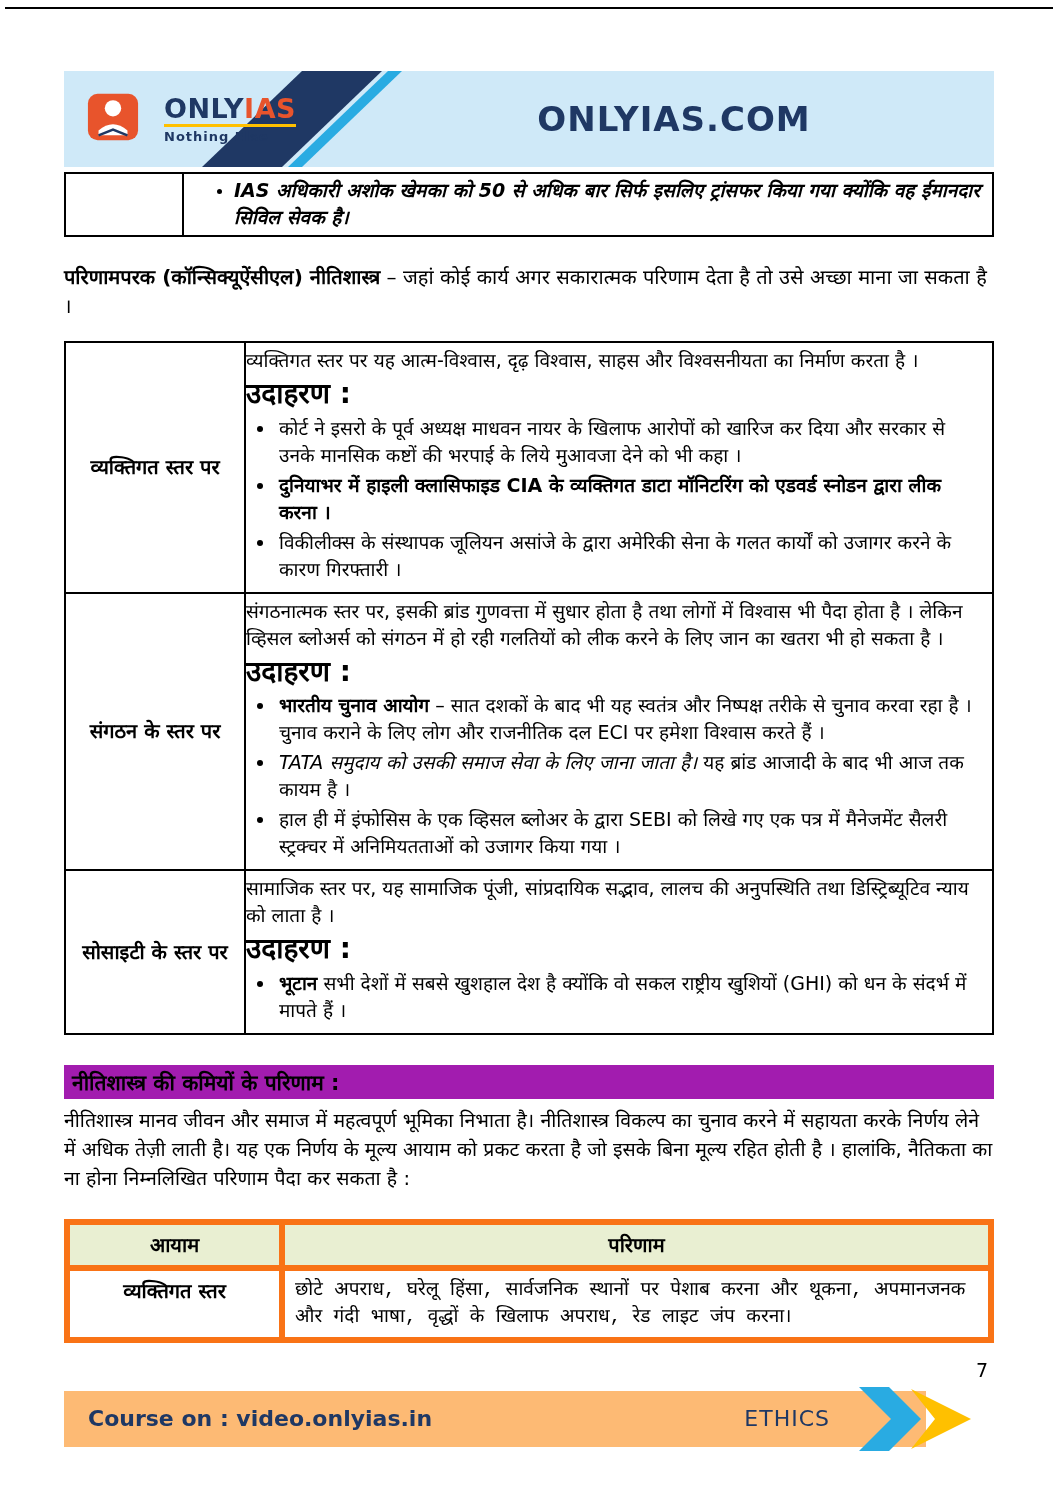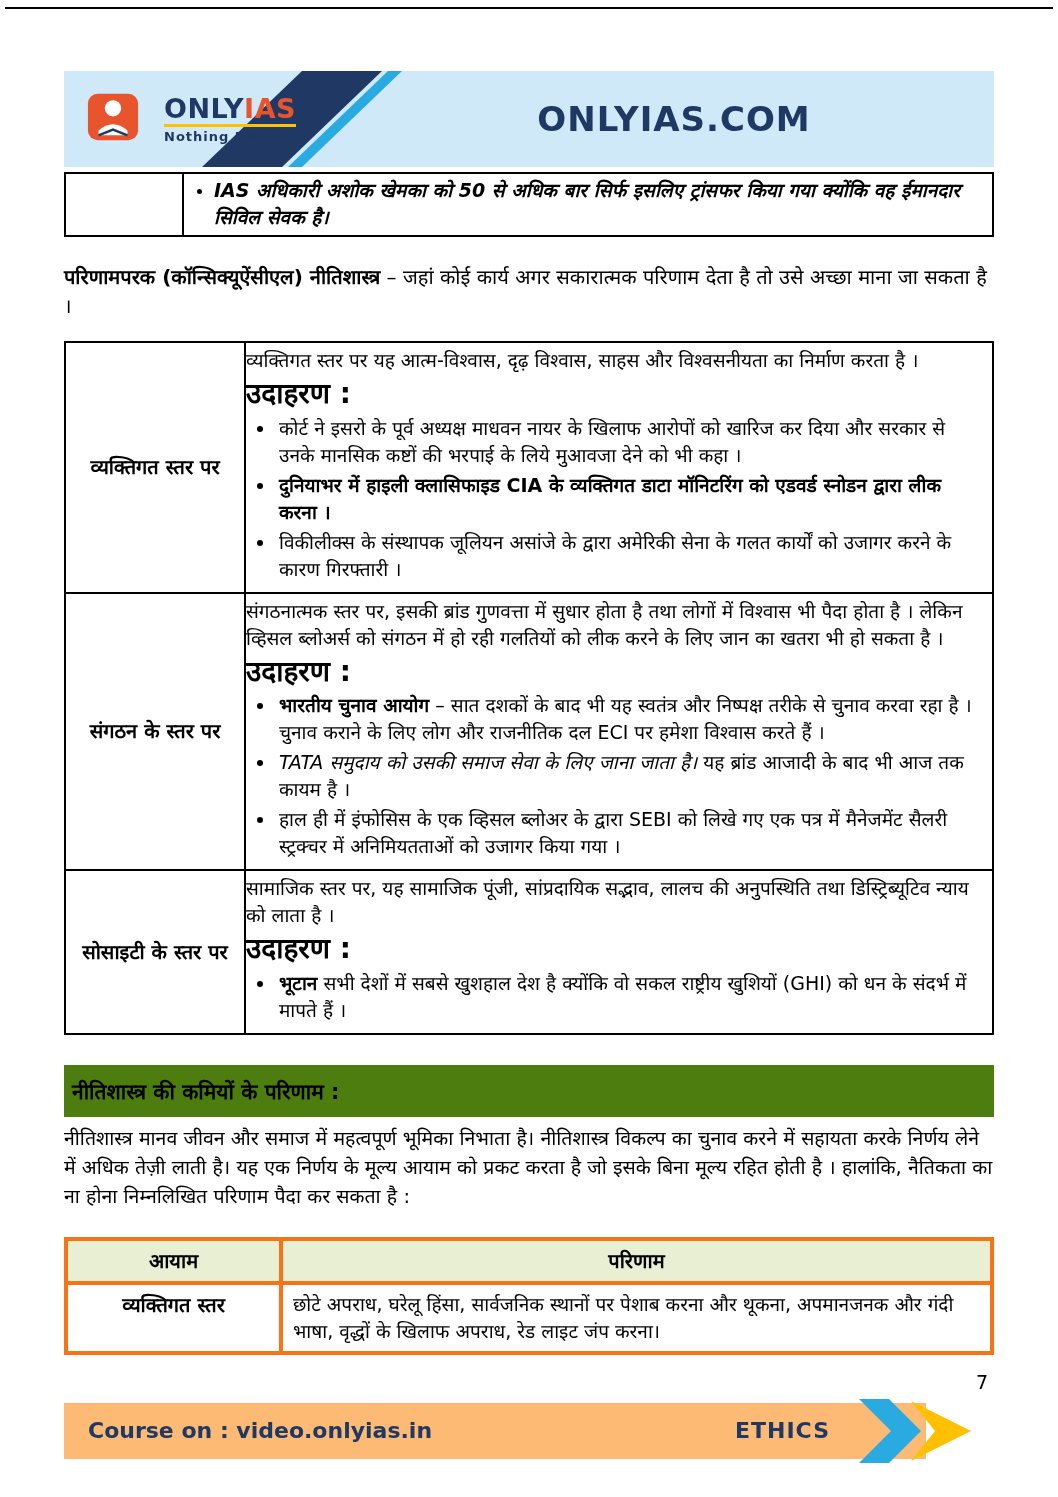--- a/index.html
+++ b/index.html
@@ -20,56 +20,56 @@
   .site-title { flex:1; text-align:center; font-size:34px; font-weight:bold; color:#1f3864; letter-spacing:1px; z-index:2; padding-left:30px; }
   .contacts { width:235px; padding-right:14px; font-size:16px; font-weight:bold; color:#1f3864; line-height:1.4; z-index:2; text-align:left; }
   .contacts .line { white-space:nowrap; }
   .contacts .ic { display:inline-block; width:18px; text-align:center; font-size:14px; }
   .email { color:#00a651; text-decoration:underline; }
 
   
   .frag-table { width:930px; margin:5px 64px 0 64px; border-collapse:collapse; }
   .frag-table td { border:2px solid #000; vertical-align:top; }
   .frag-left { width:118px; }
-  .frag-right { padding:3px 10px 5px 0; }
+  .frag-right { padding:3px 10px 5px 20px; }
   .frag-right ul { margin-left:30px; }
   .frag-text { font-style:italic; font-weight:bold; font-size:19px; line-height:1.4; }
 
   
   .intro { margin:26px 64px 0 64px; font-size:20px; line-height:1.45; }
   .b { font-weight:bold; }
   .i { font-style:italic; }
 
   
   .levels-table { width:930px; margin:20px 64px 0 64px; border-collapse:collapse; font-size:19px; }
   .levels-table td { border:2px solid #000; vertical-align:middle; }
   .label-cell { width:180px; text-align:center; font-weight:bold; font-size:20px; padding:16px; line-height:1.35; }
   .content-cell { padding:4px 10px 6px 0; vertical-align:top; line-height:1.42;margin-left:15px; }
   .content-cell ul { margin:1px 0 1px 30px; }
   .content-cell li { padding-left:3px; margin-bottom:3px; }
   .example-label { font-weight:bold; font-size:28px; }
 
   
-  .section-head { margin:30px 64px 0 64px; background:#4d7c0f; font-weight:bold; font-size:21px; padding:12px 8px; }
+  .section-head { margin:30px 64px 0 64px; background:#a21caf; font-weight:bold; font-size:21px; padding:3px 8px; }
   .para { margin:8px 64px 0 64px; font-size:19.5px; line-height:1.48; }
 
   
   .dim-table { width:930px; margin:26px 64px 0 64px; border-collapse:collapse; font-size:19px; }
-  .dim-table th, .dim-table td { border:4px solid #f97316; padding:6px 10px; line-height:1.4; }
+  .dim-table th, .dim-table td { border:6px solid #f97316; padding:6px 10px; line-height:1.4; }
   .dim-table th { background:#e9efd2; font-size:20px; text-align:center; }
   .dim-col { width:215px; }
   .dim-cell { text-align:center; font-weight:bold; vertical-align:top; font-size:20px; }
-  .res-cell { text-align:left; vertical-align:top; }
+  .res-cell { text-align:left; vertical-align:top;font-family:Liberation Mono, monospace; }
 
   
   .page-num { margin:16px 70px 0 64px; text-align:right; font-size:19px; }
   .footer-wrap { position:relative; margin:6px 64px 0 64px; height:64px; }
   .footer-band { position:absolute; left:0; top:4px; width:862px; height:56px; background:#fdba74; display:flex; align-items:center; padding:0 24px; }
   .course { font-size:22px; font-weight:bold; color:#1f3864; }
-  .subject { margin-left:auto; margin-right:72px; font-size:22px; font-weight:bold; color:#1f3864; letter-spacing:1px; }
+  .subject { margin-left:auto; margin-right:72px; font-size:22px; font-weight:normal; color:#1f3864; letter-spacing:1px; }
   .arrows { position:absolute; left:795px; top:0px; }
 </style>
 </head>
 <body>
 
 <div class="page">
   <div class="top-rule"></div>
 
   <div class="banner">
     <svg class="diag" viewBox="0 0 930 96" preserveAspectRatio="none">

